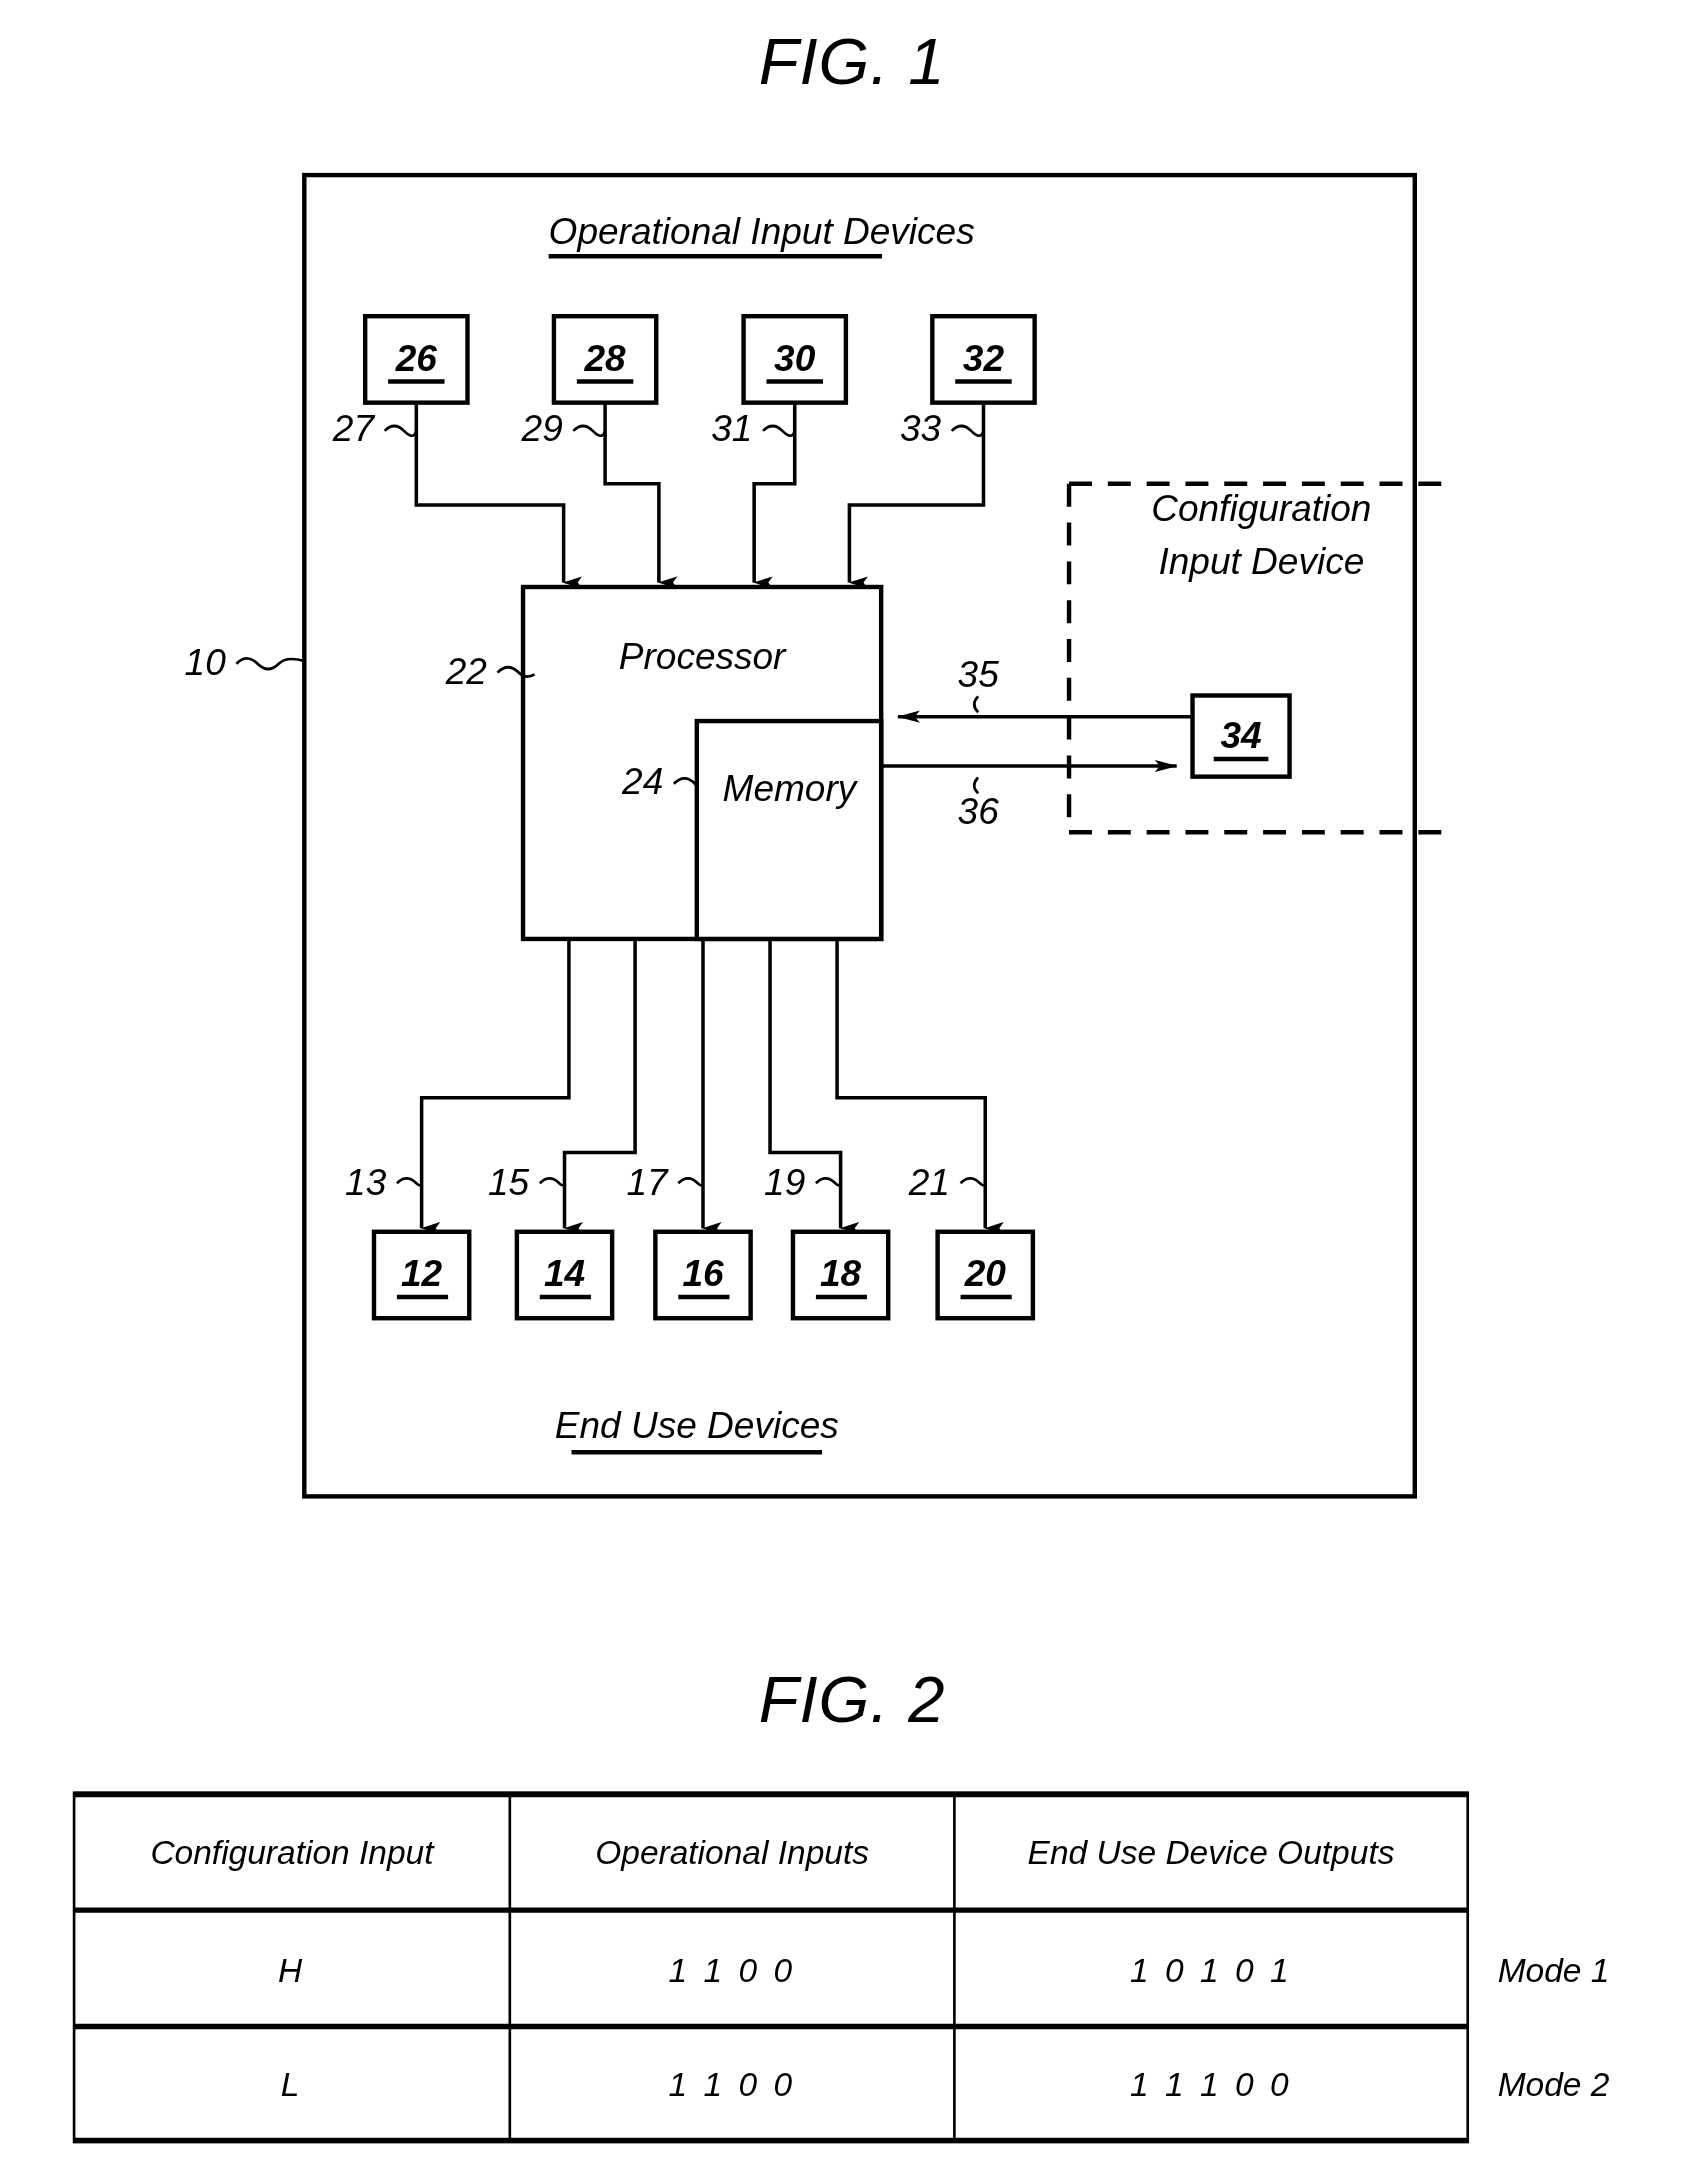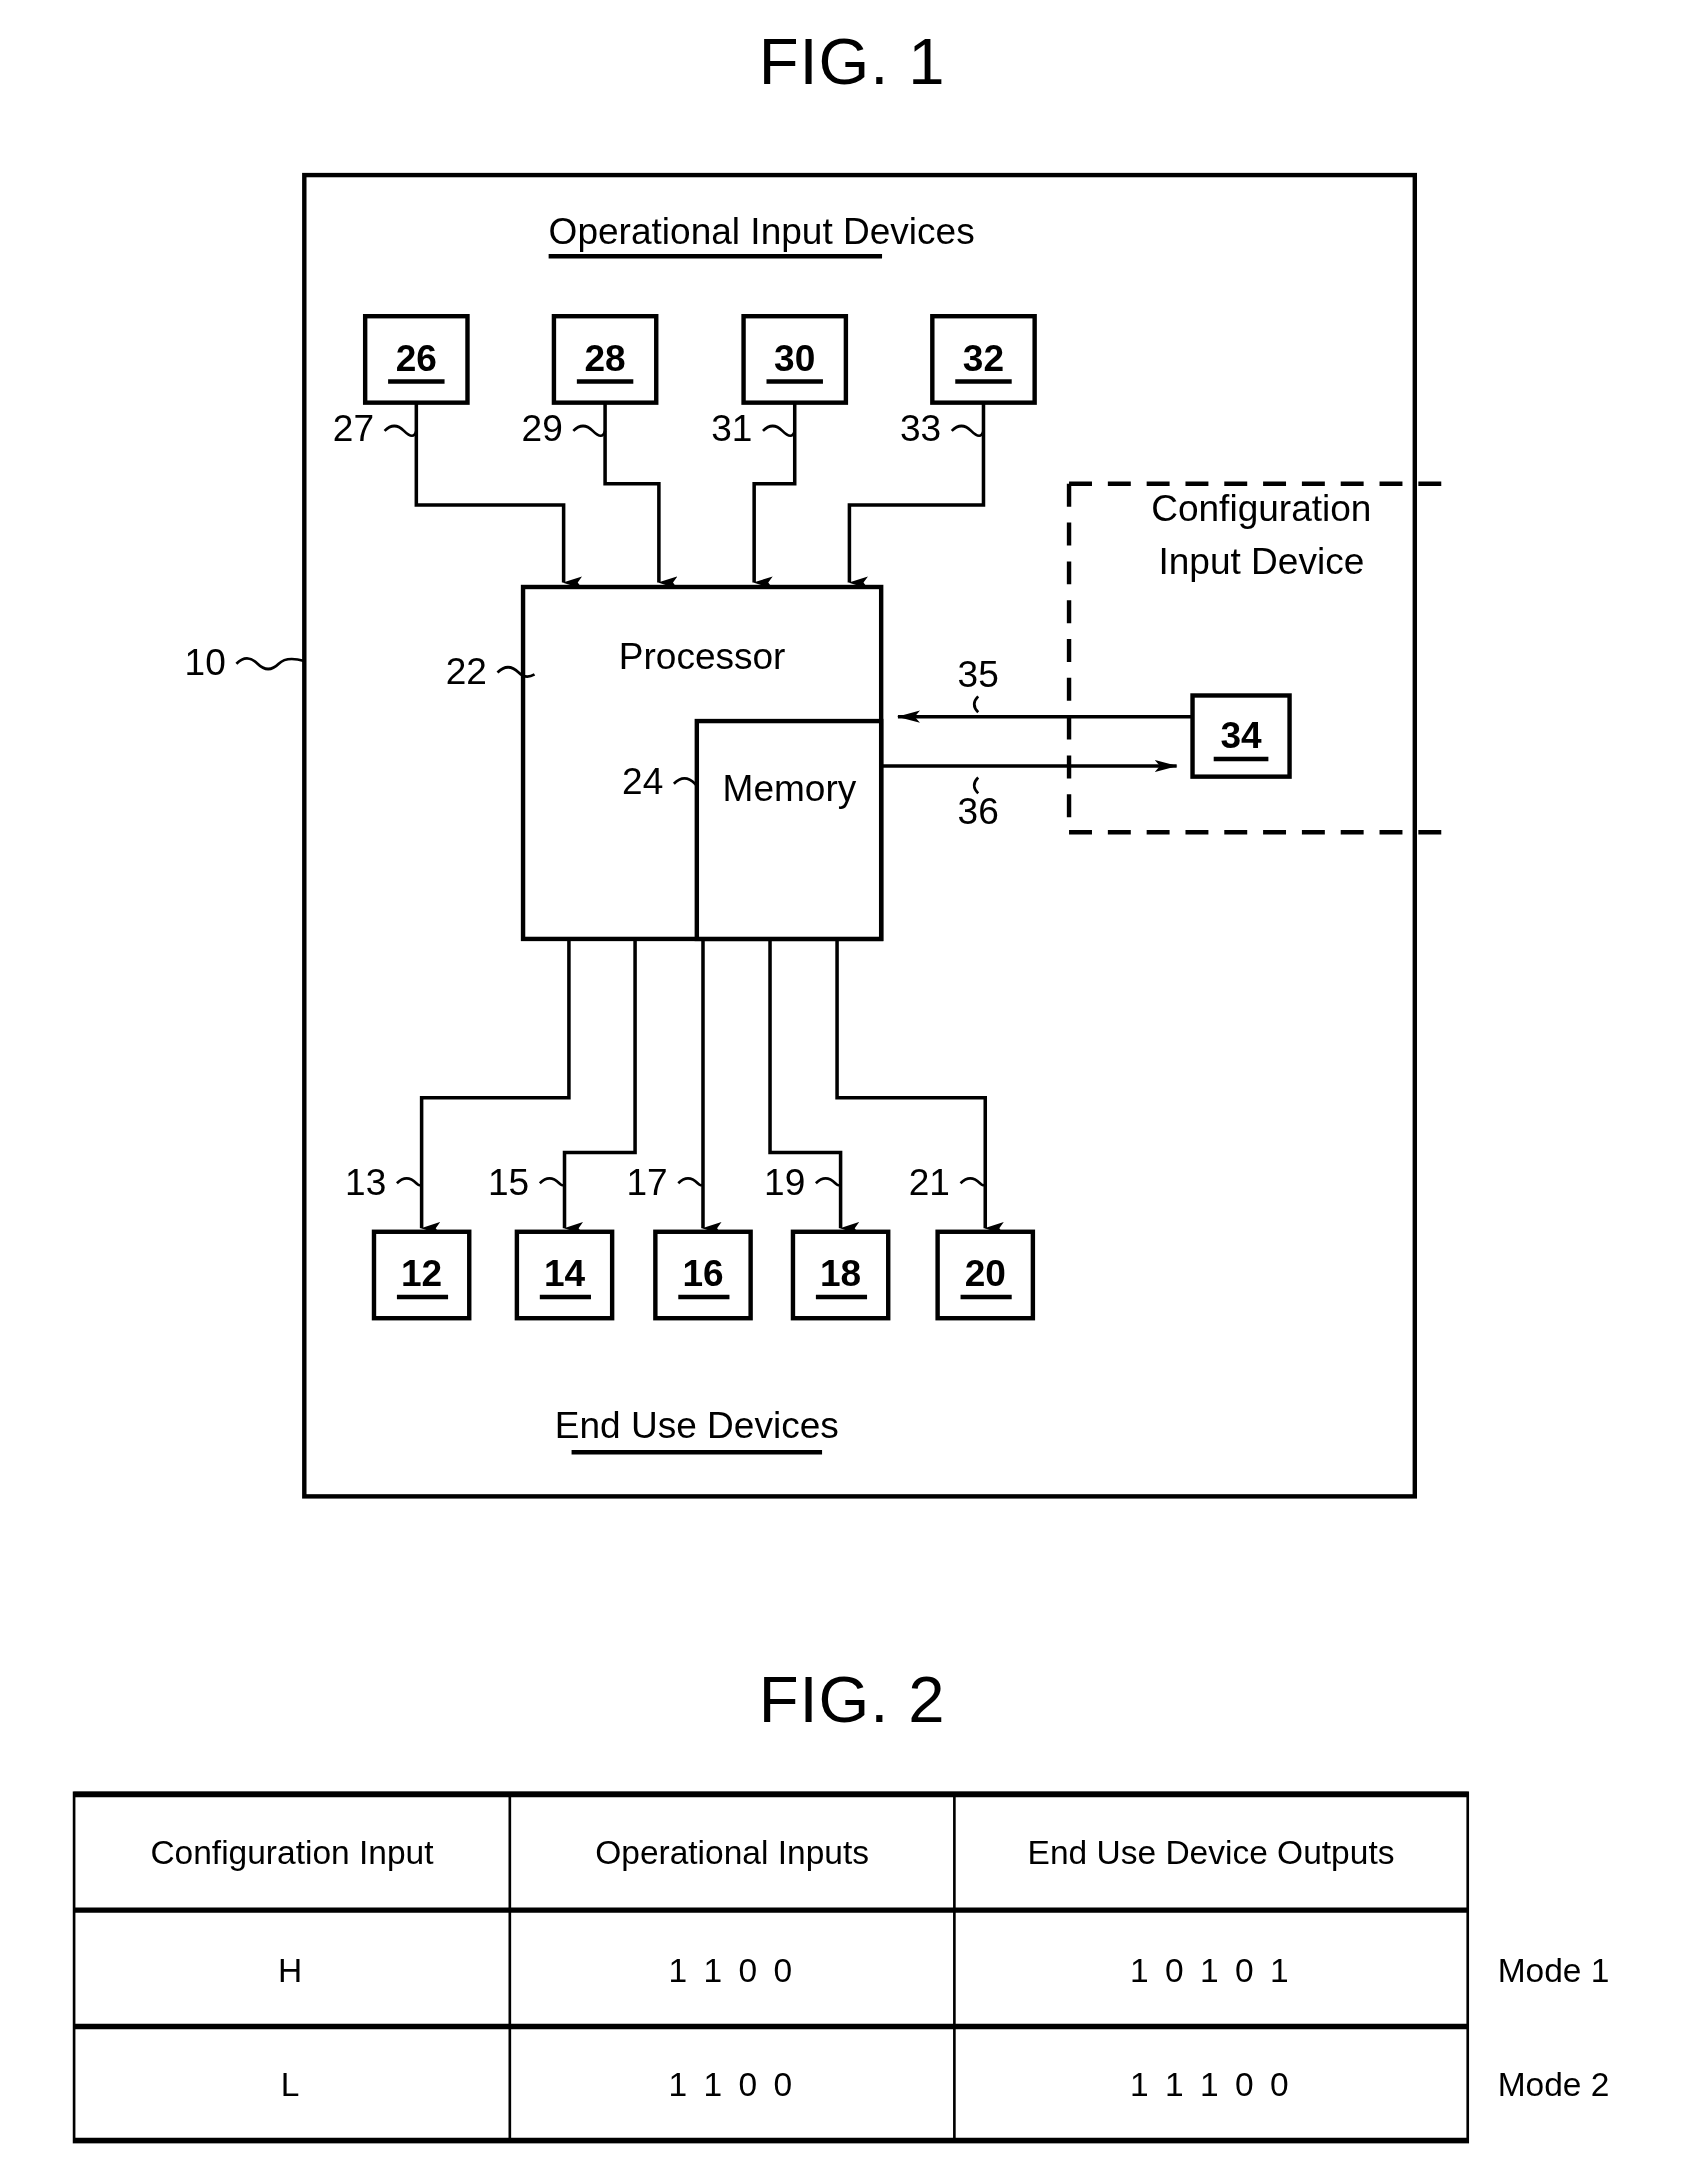--- a/index.html
+++ b/index.html
@@ -12,20 +12,21 @@
     height: 2176px;
     font-family: "Liberation Sans", sans-serif;
     color: #000000;
     position: relative;
     overflow: hidden;
   }
   .page {
     position: relative;
     width: 1705px;
     height: 2176px;
+    font-style: italic;
   }
   svg.fig {
     position: absolute;
     left: 0;
     top: 0;
     width: 1705px;
     height: 2176px;
     overflow: visible;
   }
   text {

